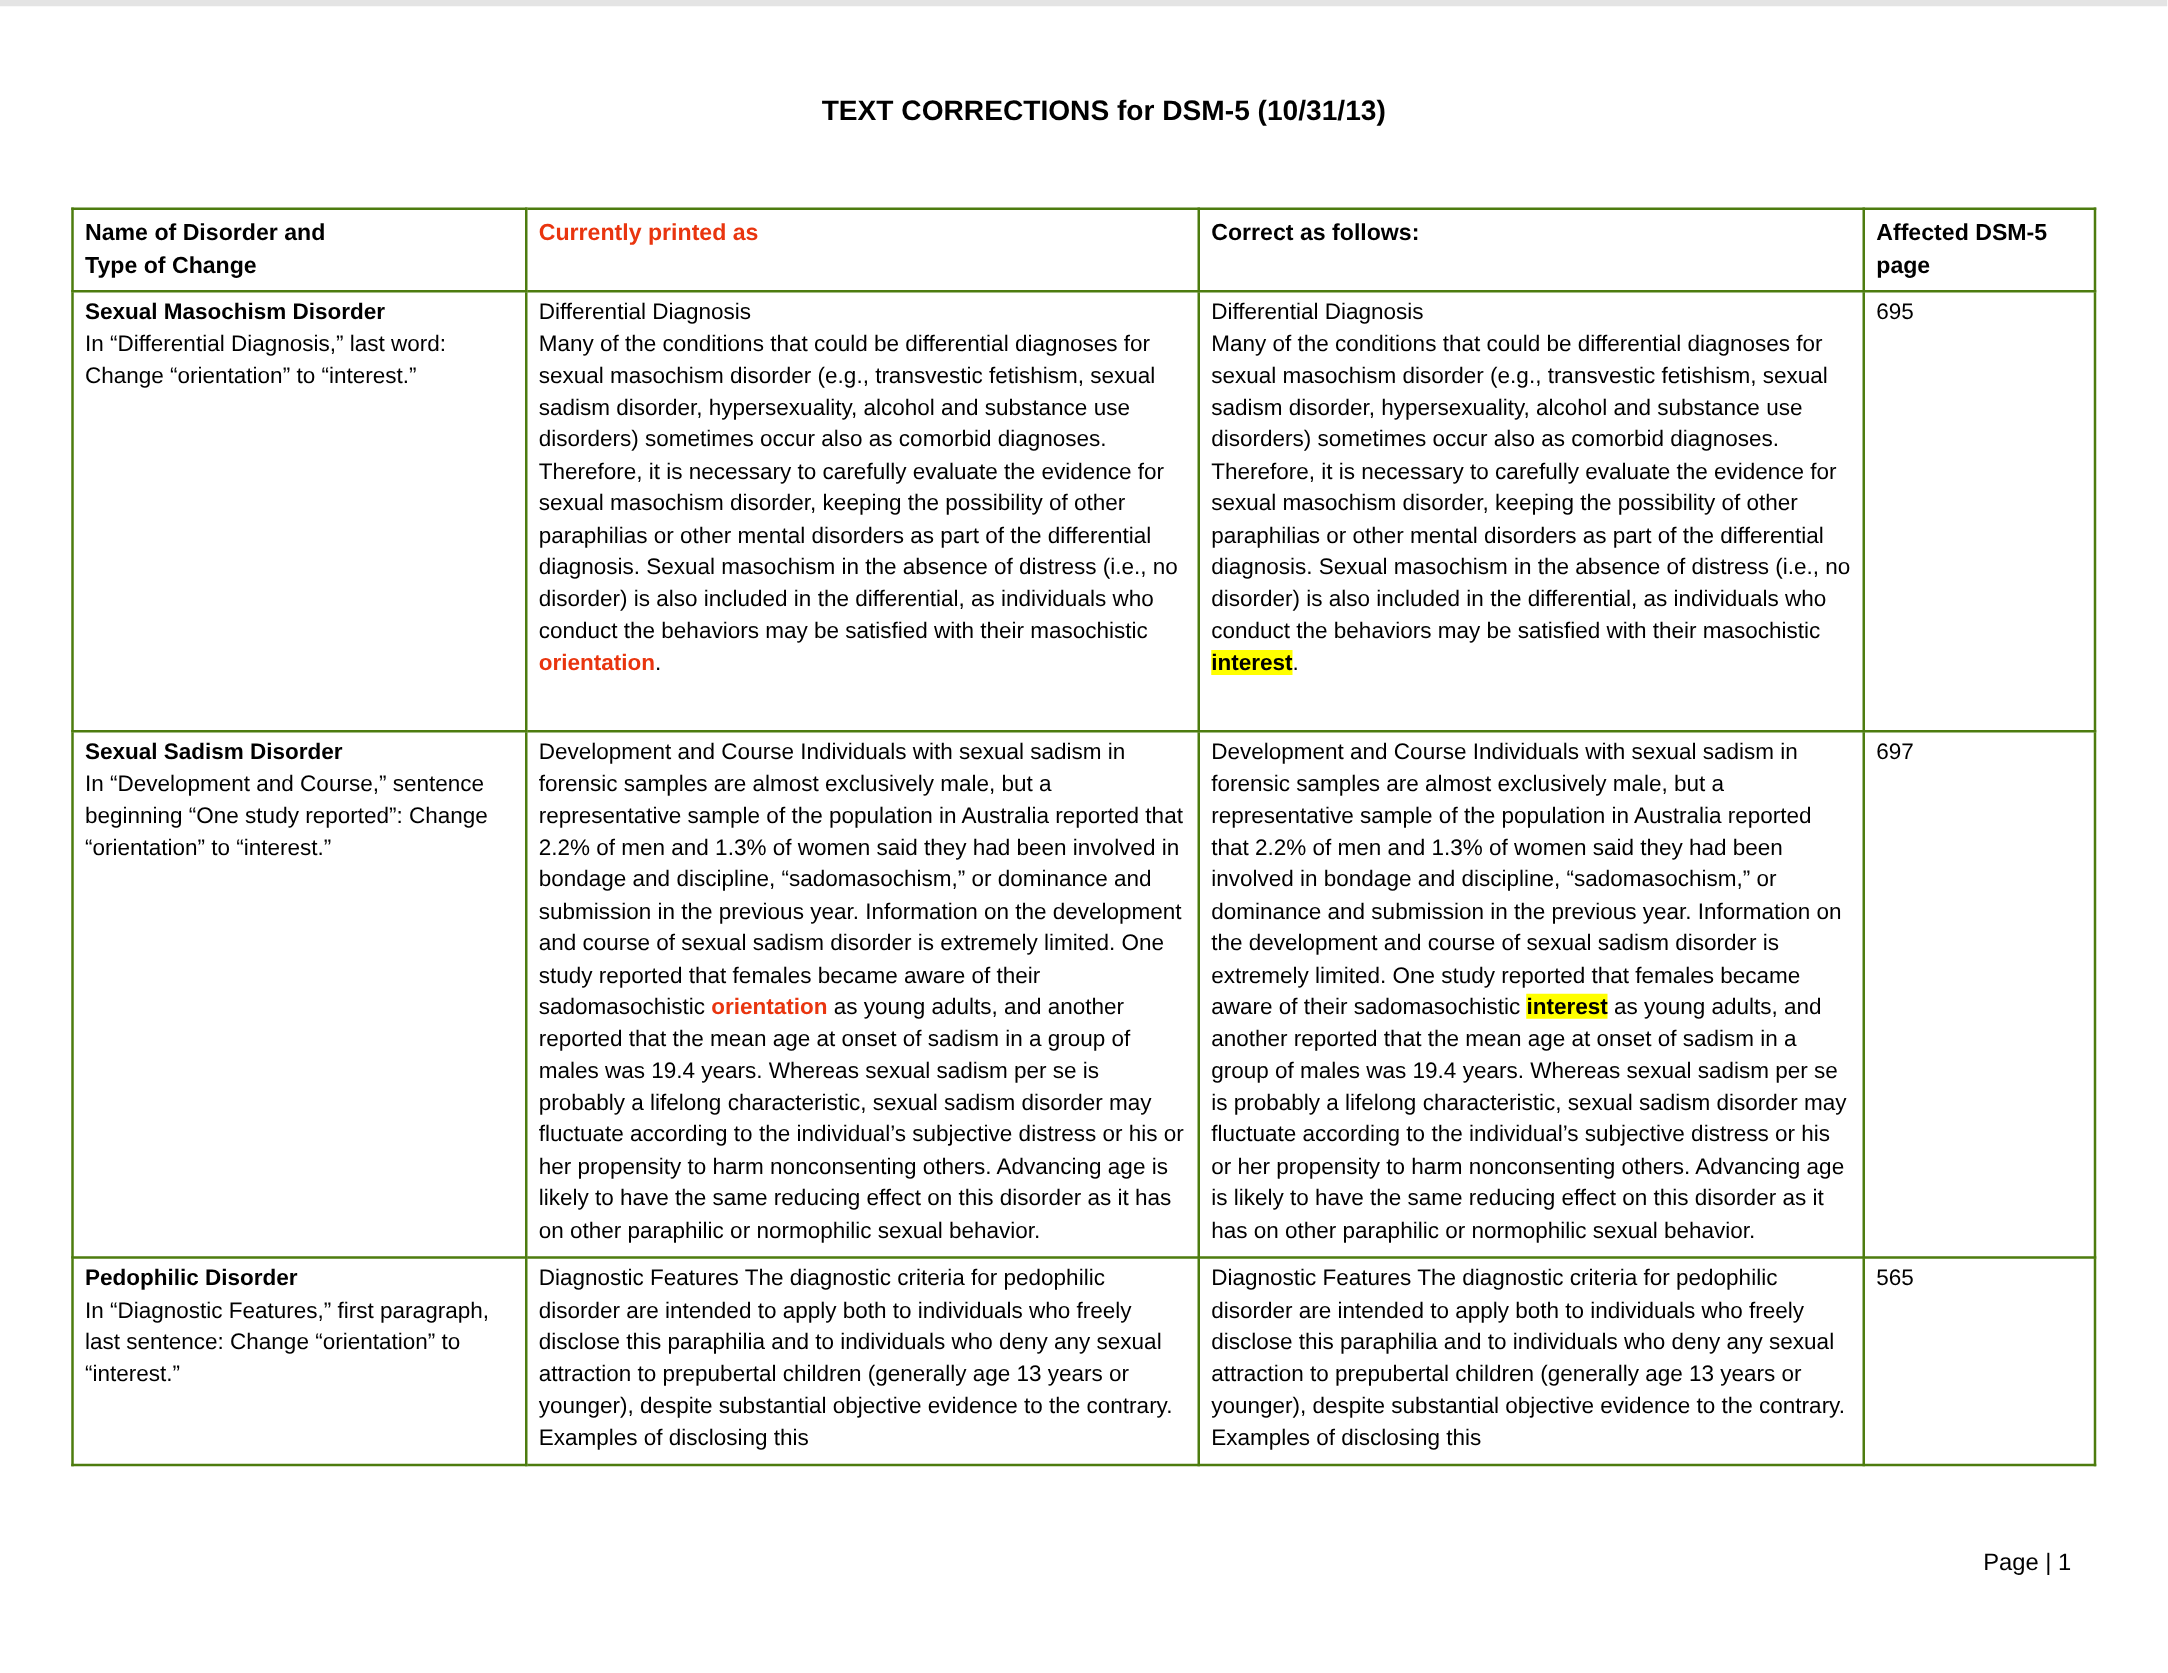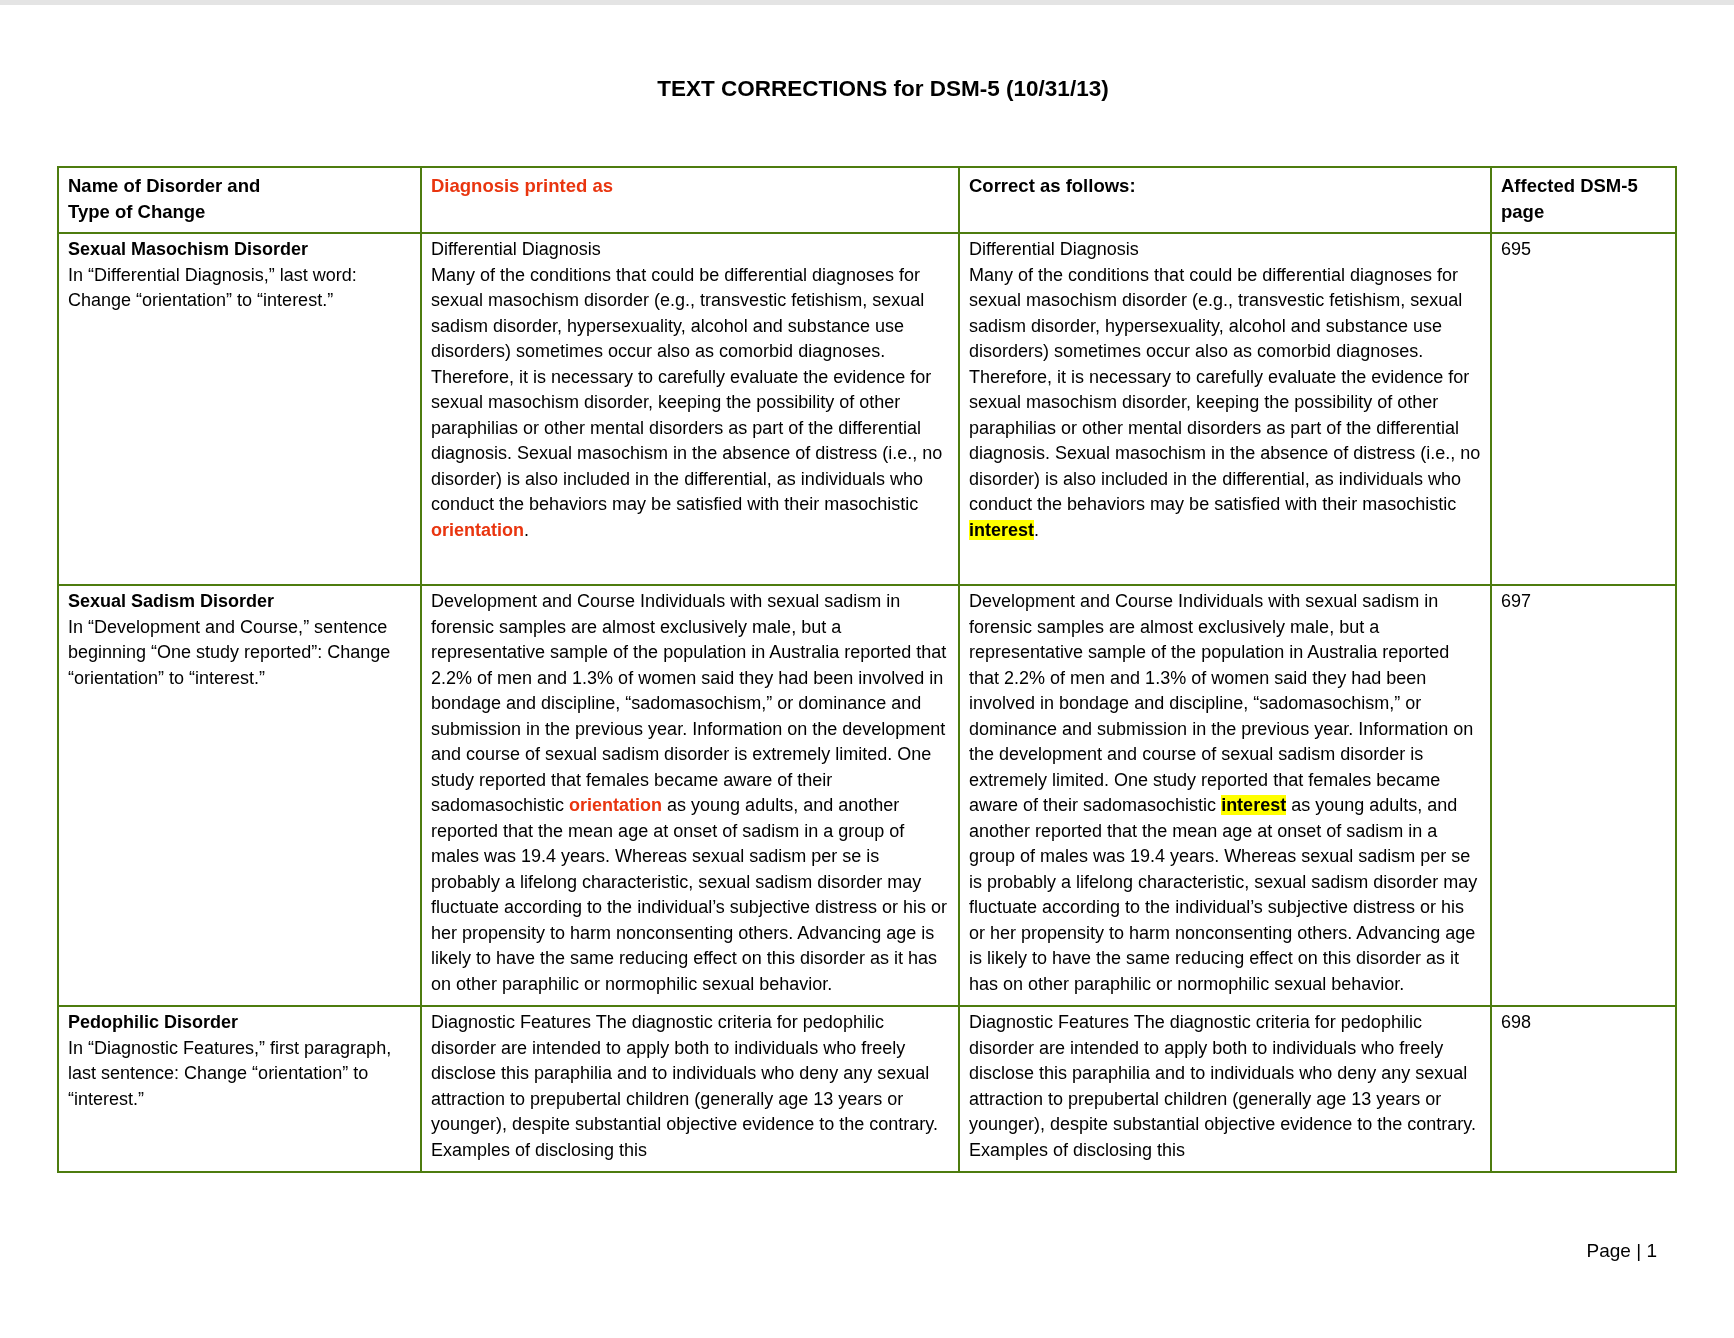--- a/index.html
+++ b/index.html
@@ -51,21 +51,21 @@
   <colgroup>
     <col style="width:363px">
     <col style="width:538px">
     <col style="width:532px">
     <col style="width:185px">
   </colgroup>
   <thead>
     <tr style="height:58px">
       <th>Name of Disorder and
 Type of Change</th>
-      <th class="hdr-red">Diagnosis printed as</th>
+      <th class="hdr-red">Currently printed as</th>
       <th>Correct as follows:</th>
       <th>Affected DSM-5
 page</th>
     </tr>
   </thead>
   <tbody>
       <tr style="height: 352px;">
         <td>
           <div class="cell-title">Sexual Masochism Disorder</div>
           <div>In “Differential Diagnosis,” last word: Change “orientation” to “interest.”</div>
@@ -97,18 +97,18 @@
         <td>
           <div class="cell-title">Pedophilic Disorder</div>
           <div>In “Diagnostic Features,” first paragraph, last sentence: Change “orientation” to “interest.”</div>
         </td>
         <td>
           <div class="para"><span>Diagnostic Features The diagnostic criteria for pedophilic disorder are intended to apply both to individuals who freely disclose this paraphilia and to individuals who deny any sexual attraction to prepubertal children (generally age 13 years or younger), despite substantial objective evidence to the contrary. Examples of disclosing this</span></div>
         </td>
         <td>
           <div class="para"><span>Diagnostic Features The diagnostic criteria for pedophilic disorder are intended to apply both to individuals who freely disclose this paraphilia and to individuals who deny any sexual attraction to prepubertal children (generally age 13 years or younger), despite substantial objective evidence to the contrary. Examples of disclosing this</span></div>
         </td>
-        <td class="page-cell">698</td>
+        <td class="page-cell">565</td>
       </tr>
     </tbody>
 </table>
 
 <div class="page-footer">Page | 1</div>
 
 </body></html>

